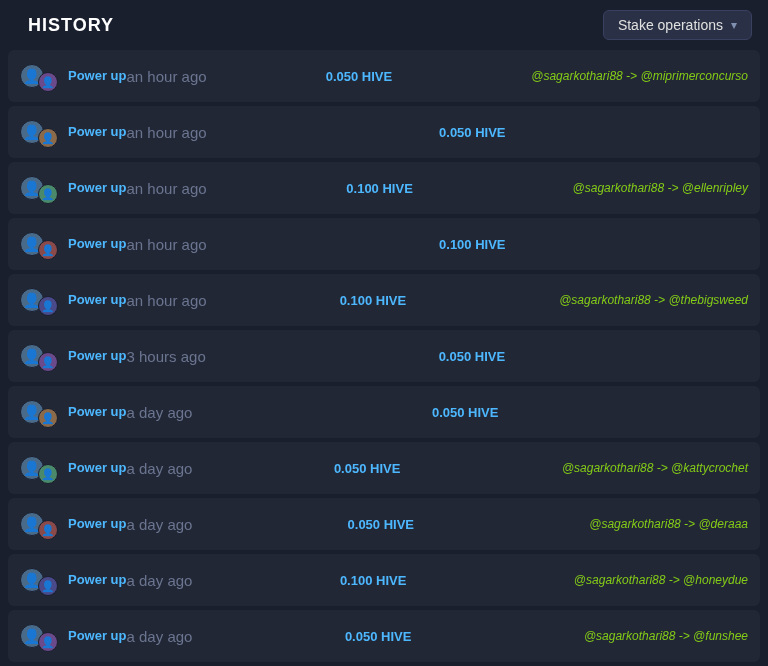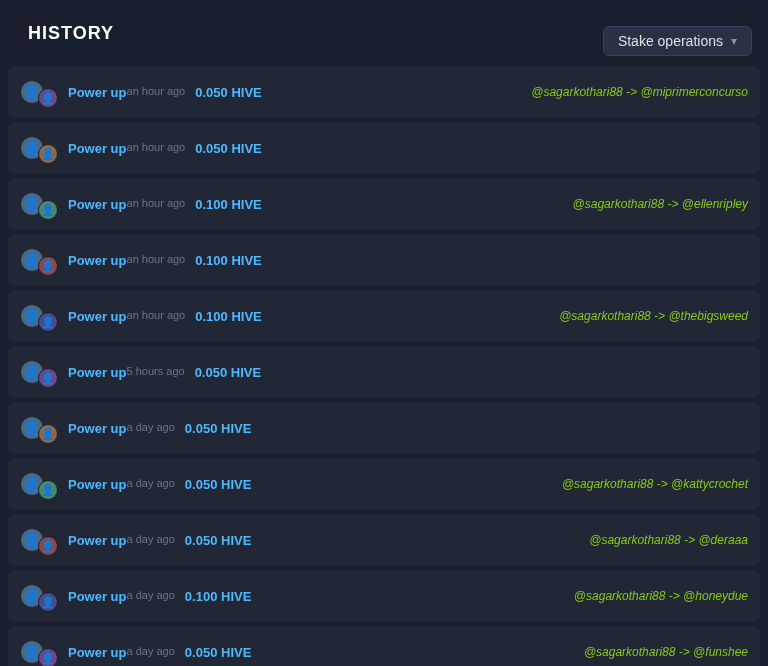--- a/index.html
+++ b/index.html
@@ -31,21 +31,20 @@
       display: flex;
       align-items: center;
       background-color: #2a3045;
       border: 1px solid #3a4060;
       border-radius: 6px;
       padding: 6px 14px;
       cursor: pointer;
       color: #e0e0e0;
       font-size: 14px;
       gap: 8px;
-      margin-top: 16px;
     }
 
     .dropdown-chevron {
       color: #8090b0;
       font-size: 12px;
     }
 
     .transaction-list {
       padding: 0 8px 8px 8px;
       display: flex;
@@ -110,27 +109,27 @@
       justify-content: center;
     }
 
     .tx-type {
       font-size: 13px;
       font-weight: 600;
       color: #4db8ff;
     }
 
     .tx-time {
-      font-size: 11px;
+      font-size: 15px;
       color: #6a7590;
     }
 
     .tx-amount {
       flex: 1;
-      text-align: left;
+      text-align: center;
       font-size: 13px;
       font-weight: 600;
       color: #4db8ff;
       padding-right: 20px;
     }
 
     .tx-participants {
       font-size: 12px;
       color: #84cc16;
       white-space: nowrap;
@@ -224,21 +223,21 @@
       <div class="tx-amount">0.100 HIVE</div>
       <div class="tx-participants">@sagarkothari88 -&gt; @thebigsweed</div>
     </div>
     <div class="transaction-row">
       <div class="avatar-group">
         <div class="avatar-main av-color-1"></div>
         <div class="avatar-secondary av-color-2"></div>
       </div>
       <div class="tx-info">
         <span class="tx-type">Power up</span>
-        <span class="tx-time">5 hours ago</span>
+        <span class="tx-time">3 hours ago</span>
       </div>
       <div class="tx-amount">0.050 HIVE</div>
     </div>
     <div class="transaction-row">
       <div class="avatar-group">
         <div class="avatar-main av-color-1"></div>
         <div class="avatar-secondary av-color-3"></div>
       </div>
       <div class="tx-info">
         <span class="tx-type">Power up</span>

